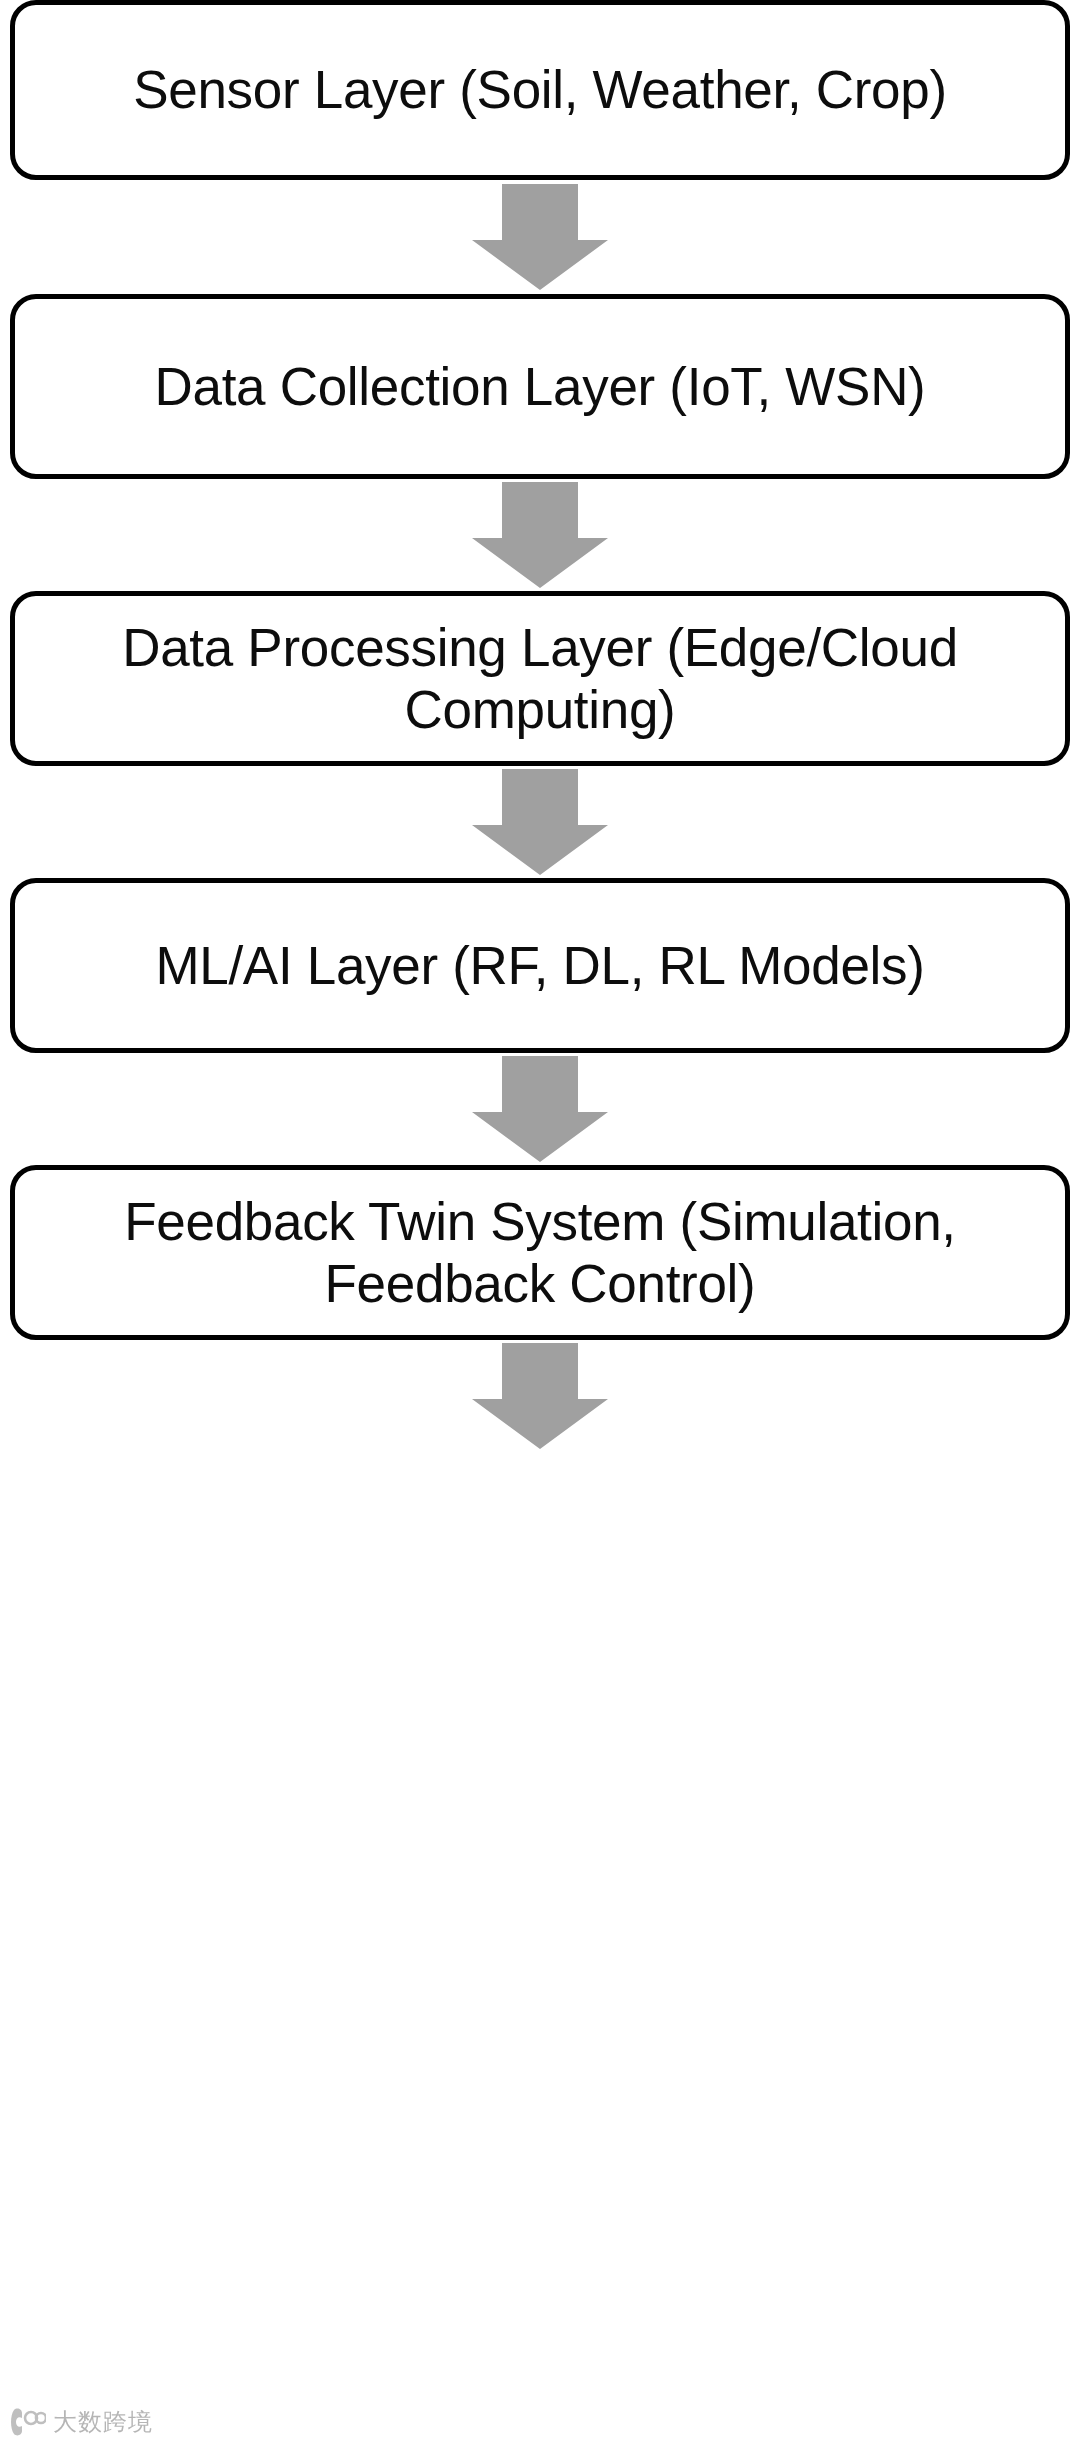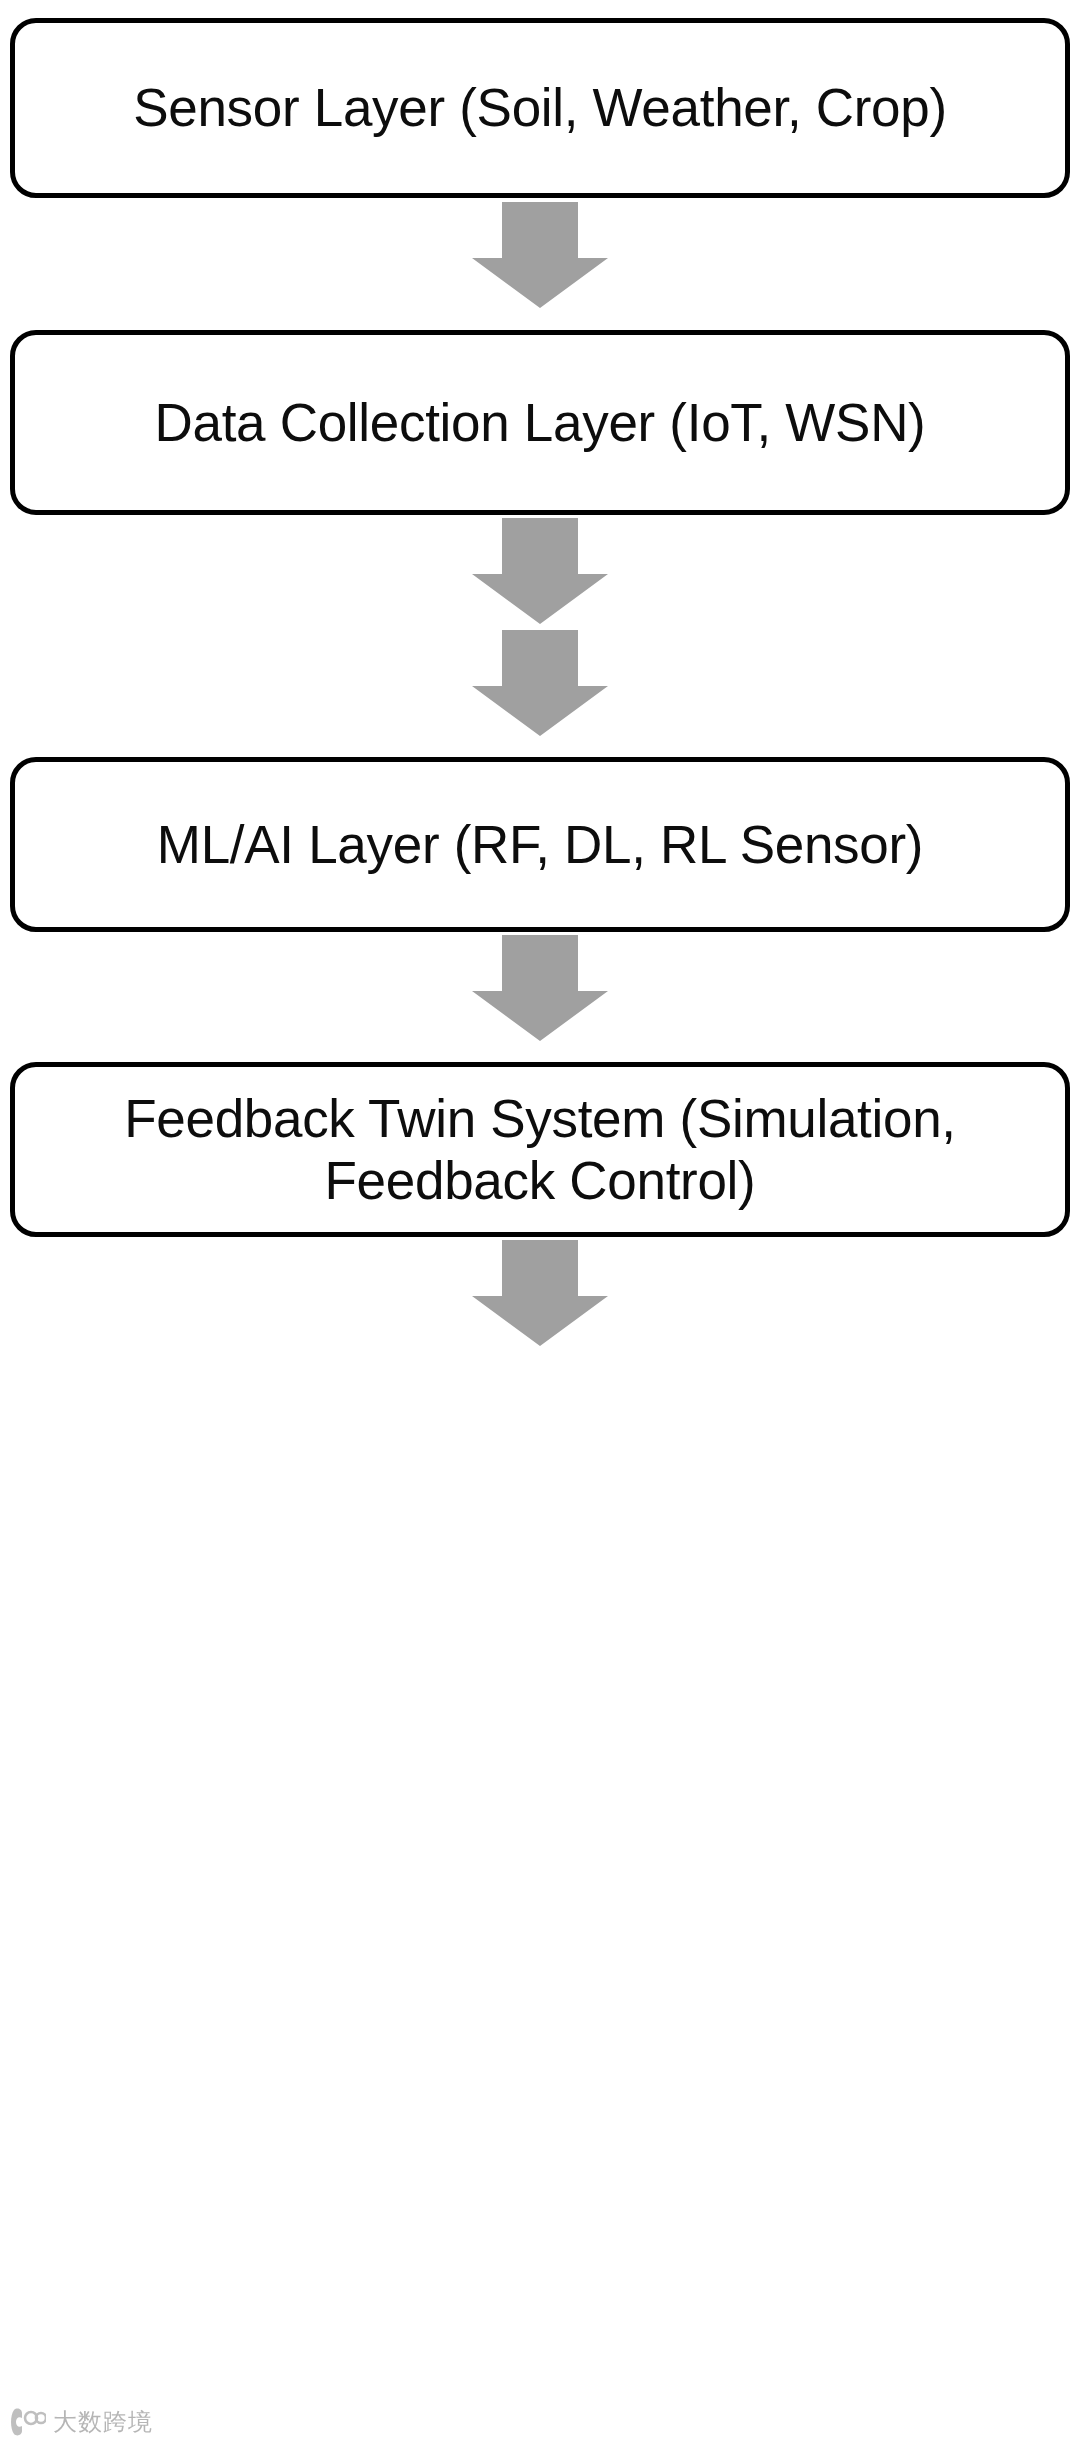--- a/index.html
+++ b/index.html
@@ -31,21 +31,20 @@
     width: 1060px;
     box-sizing: border-box;
     border: 5px solid #000000;
     border-radius: 26px;
     background: #ffffff;
     display: flex;
     align-items: center;
     justify-content: center;
     text-align: center;
     flex: none;
-    margin-top: 18px;
   }
 
   .node-label {
     font-size: 53px;
     line-height: 1.17;
     color: #0d0d0d;
     letter-spacing: -0.3px;
     font-weight: 400;
     padding: 0 18px;
     width: 100%;
@@ -119,29 +118,32 @@
   <div class="node n2">
     <div class="node-label">Data Collection Layer (IoT, WSN)</div>
   </div>
 
   <div class="connector c2">
     <svg class="arrow-svg" width="136" height="106" viewBox="0 0 136 106">
       <polygon points="30,0 106,0 106,56 136,56 68,106 0,56 30,56" fill="#A0A0A0"></polygon>
     </svg>
   </div>
 
+  <div class="node n3">
+    <div class="node-label">Data Processing Layer (Edge/Cloud Computing)</div>
+  </div>
 
   <div class="connector c3">
     <svg class="arrow-svg" width="136" height="106" viewBox="0 0 136 106">
       <polygon points="30,0 106,0 106,56 136,56 68,106 0,56 30,56" fill="#A0A0A0"></polygon>
     </svg>
   </div>
 
   <div class="node n4">
-    <div class="node-label">ML/AI Layer (RF, DL, RL Sensor)</div>
+    <div class="node-label">ML/AI Layer (RF, DL, RL Models)</div>
   </div>
 
   <div class="connector c4">
     <svg class="arrow-svg" width="136" height="106" viewBox="0 0 136 106">
       <polygon points="30,0 106,0 106,56 136,56 68,106 0,56 30,56" fill="#A0A0A0"></polygon>
     </svg>
   </div>
 
   <div class="node n5">
     <div class="node-label">Feedback Twin System (Simulation, Feedback Control)</div>

